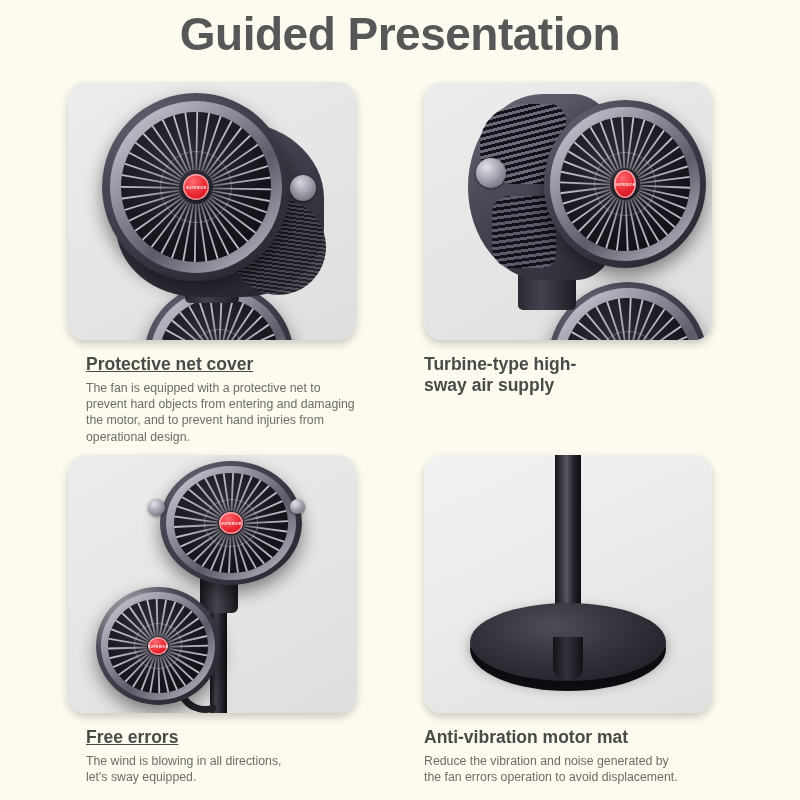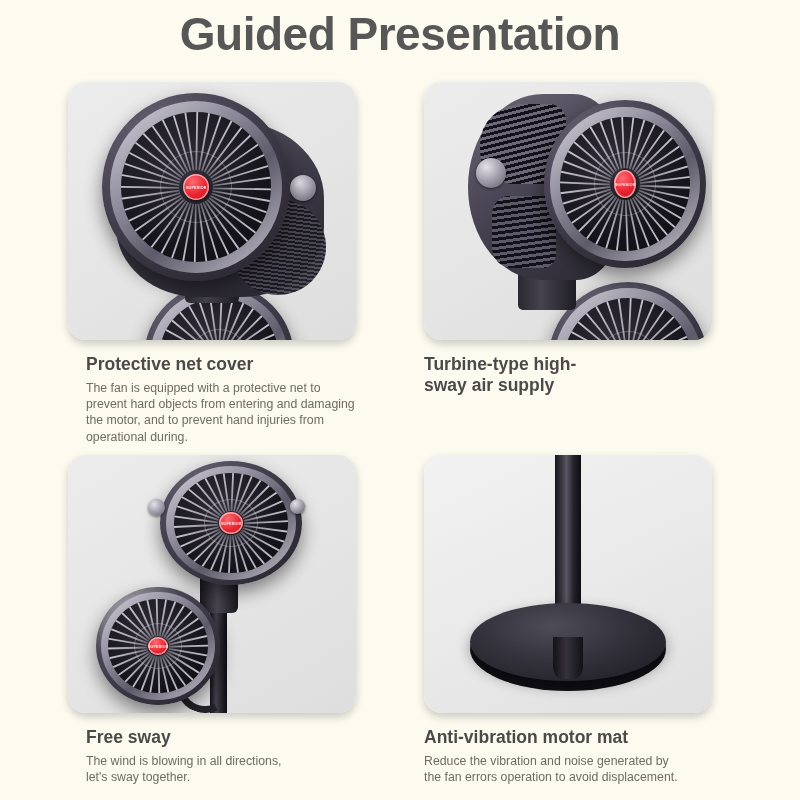--- a/index.html
+++ b/index.html
@@ -51,21 +51,21 @@
 
   .caption { padding-top: 14px; }
 
   .cap-title {
     font-size: 17.5px;
     font-weight: bold;
     color: #4a4a48;
     line-height: 1.2;
     white-space: pre-line;
   }
-  .cap-title.indent { padding-left: 18px; }
+  .cap-title.indent { padding-left: 18px; text-decoration: underline; }
 
   .cap-body {
     font-size: 12.3px;
     color: #6d6d66;
     line-height: 1.32;
     padding-top: 5px;
     white-space: pre-line;
   }
   .cap-body.indent { padding-left: 18px; }
 
@@ -277,21 +277,21 @@
           </div>
         </div>
 
       </div>
     </div>
     <div class="caption">
       <div class="cap-title indent">Protective net cover</div>
       <div class="cap-body indent">The fan is equipped with a protective net to
 prevent hard objects from entering and damaging
 the motor, and to prevent hand injuries from
-operational during.</div>
+operational design.</div>
     </div>
   </div>
 
   <div class="cell cell-tr">
     <div class="photo">
       <div class="fan" style="left:6px; top:2px; width:276px; height:256px;">
 
         <div class="fan-head" style="left:118px; top:198px; width:160px; height:160px;">
           <div class="fan-rim"></div>
           <div class="fan-inner" id="grille-s2">
@@ -483,23 +483,23 @@
             </div>
           <div class="fan-hub" style="width:22px; height:20px;"></div>
           <div class="fan-label" style="width:20px; height:18px;">
             <span>SUPERIOR</span>
           </div>
         </div>
 
       </div>
     </div>
     <div class="caption">
-      <div class="cap-title indent">Free sway</div>
+      <div class="cap-title indent">Free errors</div>
       <div class="cap-body indent">The wind is blowing in all directions,
-let's sway together.</div>
+let's sway equipped.</div>
     </div>
   </div>
 
   <div class="cell cell-br">
     <div class="photo" style="background:linear-gradient(155deg,#f2f2f2 0%,#eaeaea 50%,#e0e0e0 100%);">
       <div style="position:absolute; inset:0;">
         <div class="pole" style="top:-6px; width:26px; height:186px;"></div>
         <div class="pole-foot" style="top:168px; width:34px; height:46px;"></div>
         <div class="foot-mat-edge" style="top:152px; width:196px; height:84px;"></div>
         <div class="foot-mat" style="top:148px; width:196px; height:78px;"></div>

